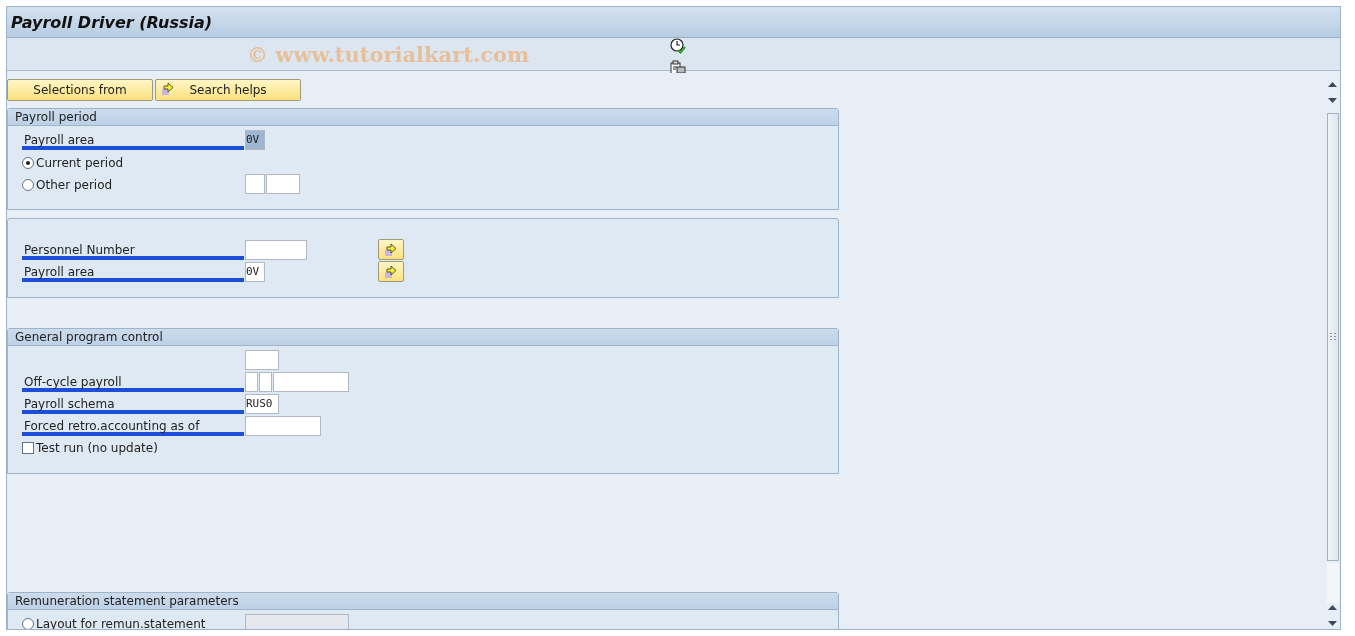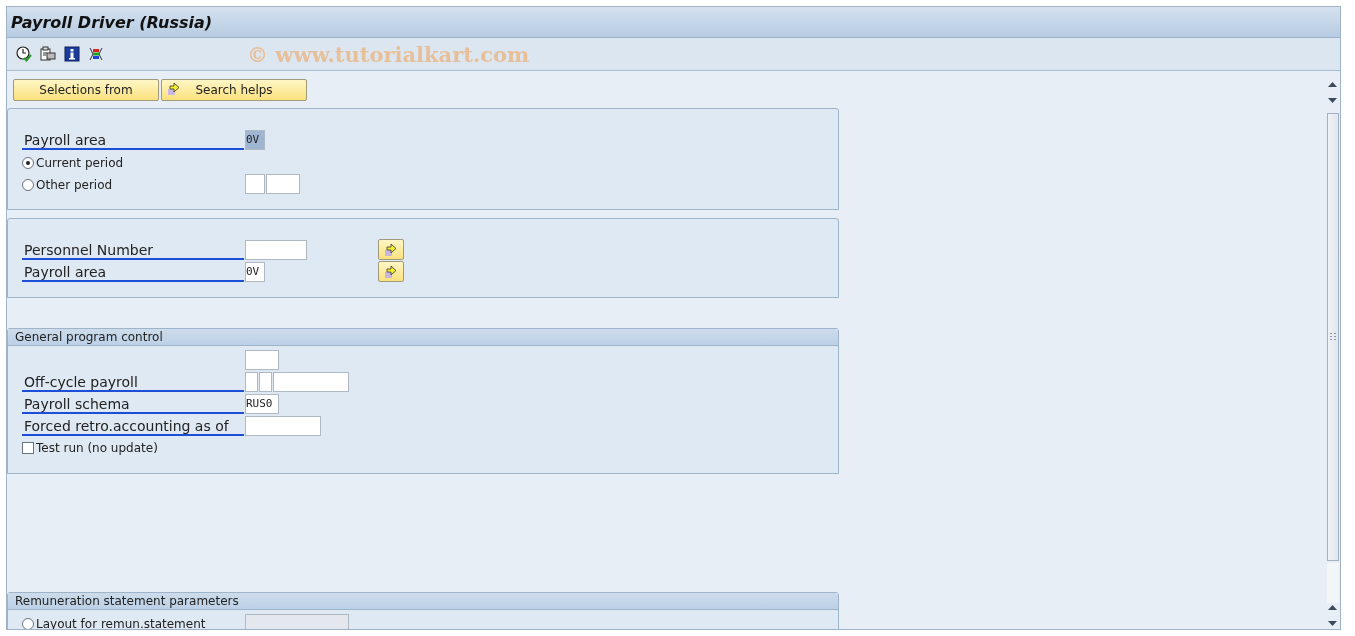--- a/index.html
+++ b/index.html
@@ -2,35 +2,35 @@
 <html><head>
 <meta charset="utf-8">
 <style>
   * { box-sizing: border-box; margin: 0; padding: 0; }
   html, body { width: 1355px; height: 636px; overflow: hidden; background: #ffffff; }
   body { font-family: "DejaVu Sans", "Liberation Sans", sans-serif; font-size: 12px; color: #222; position: relative; }
 
   .window { position: absolute; left: 6px; top: 6px; width: 1335px; height: 624px; border: 1px solid #9fb3c8; background: #e8eef6; }
   .titlebar { height: 31px; background: linear-gradient(#d4e1ef, #b7cce2); border-bottom: 1px solid #9ab0c7; display: flex; align-items: center; padding-left: 4px; }
   .titlebar h1 { font-family: "DejaVu Sans", sans-serif; font-size: 16px; font-weight: bold; font-style: italic; color: #111; }
-  .toolbar { height: 33px; background: #dce6f1; border-bottom: 1px solid #a8bcd2; display: flex; align-items: center; padding-left: 8px; gap: 6px; position: relative; }
+  .toolbar { height: 33px; background: #dce6f1; border-bottom: 1px solid #a8bcd2; display: flex; align-items: center; padding-left: 8px; gap: 6px; position: relative; flex-direction: column; }
   .tb-icon { width: 18px; height: 18px; display: inline-flex; align-items: center; justify-content: center; cursor: pointer; }
   .watermark { position: absolute; left: 240px; top: 4px; font-family: "DejaVu Serif", serif; font-size: 21px; font-weight: bold; color: #e9b98a; opacity: 0.85; }
 
   .content { position: absolute; left: 0; top: 66px; width: 1318px; height: 556px; overflow: hidden; background: #e8eef6; }
 
-  .btn-row { position: absolute; left: 0; top: 6px; display: flex; gap: 2px; padding-left: 6px; }
+  .btn-row { position: absolute; left: 0; top: 6px; display: flex; gap: 2px; }
   .sap-btn { height: 22px; background: linear-gradient(#fff6c6, #fbe17d); border: 1px solid #9f9a7a; border-radius: 2px; display: flex; align-items: center; justify-content: center; font-size: 12px; color: #222; cursor: pointer; position: relative; }
   .sap-btn .btn-icon { position: absolute; left: 5px; top: 2px; }
 
   .group { position: absolute; left: 0; width: 832px; border: 1px solid #9eb4cb; border-radius: 3px 3px 0 0; background: #dfe9f3; }
   .group-head { height: 17px; background: linear-gradient(#cddcec, #bcd0e6); border-bottom: 1px solid #9eb4cb; padding-left: 7px; font-size: 12px; line-height: 16px; color: #222; }
 
   .row { position: absolute; left: 16px; height: 20px; display: flex; align-items: center; }
-  .label-line { position: absolute; left: 14px; width: 222px; height: 20px; border-bottom: 2px solid #1d4ed8; font-size: 14px; line-height: 20px; padding-left: 2px; }
+  .label-line { position: absolute; left: 14px; width: 222px; height: 20px; border-bottom: 4px solid #1d4ed8; font-size: 12px; line-height: 20px; padding-left: 2px; }
   .field { position: absolute; height: 20px; background: #fff; border: 1px solid #b0b8c4; font-family: "DejaVu Sans Mono", monospace; font-size: 11px; line-height: 18px; padding-left: 0; color: #222; }
   .field.hl { background: #9fb6d3; }
   .field.disabled { background: #e4e8ee; }
 
   .radio { width: 12px; height: 12px; border: 1px solid #6a7480; border-radius: 50%; background: #fff; display: inline-block; position: relative; margin-right: 2px; }
   .radio.on::after { content: ""; position: absolute; left: 3px; top: 3px; width: 4px; height: 4px; border-radius: 50%; background: #222; }
   .checkbox { width: 12px; height: 12px; border: 1px solid #6a7480; background: #fff; display: inline-block; margin-right: 2px; }
   .opt-label { font-size: 12px; }
 
   .sm-btn { position: absolute; width: 26px; height: 21px; background: linear-gradient(#fff6c6, #fbe17d); border: 1px solid #9f9a7a; border-radius: 2px; display: flex; align-items: center; justify-content: center; cursor: pointer; }
@@ -93,20 +93,21 @@
           <svg width="14" height="14" viewBox="0 0 14 14">
               <rect x="1" y="7" width="7" height="6" fill="#c9b6dc"></rect>
               <path d="M3 4h4V1l5 4.5-5 4.5V7H3z" fill="#f5ee2a" stroke="#333" stroke-width="0.8"></path>
             </svg>
         </span>
         <span>Search helps</span>
       </div>
     </div>
 
     <div class="group" style="top:35px; height:102px;">
+      <div class="group-head">Payroll period</div>
       <div class="label-line" style="top:21px;">Payroll area</div>
       <div class="field hl" style="left:237px; top:21px; width:20px;">0V</div>
       <div class="row" style="left:14px; top:44px;">
         <span class="radio on"></span>
         <span class="opt-label">Current period</span>
       </div>
       <div class="row" style="left:14px; top:66px;">
         <span class="radio"></span>
         <span class="opt-label">Other period</span>
       </div>

